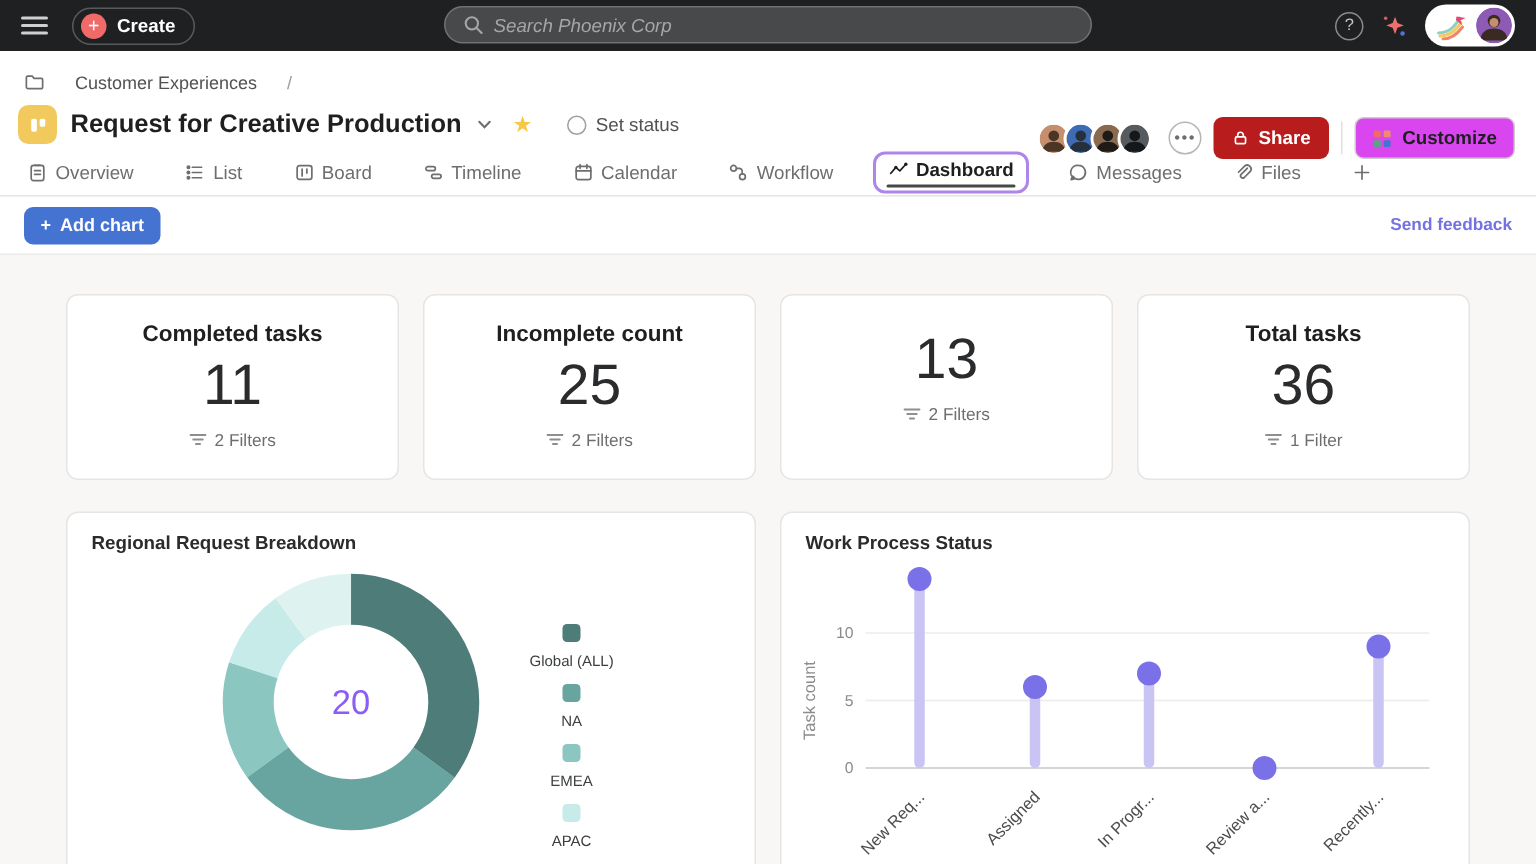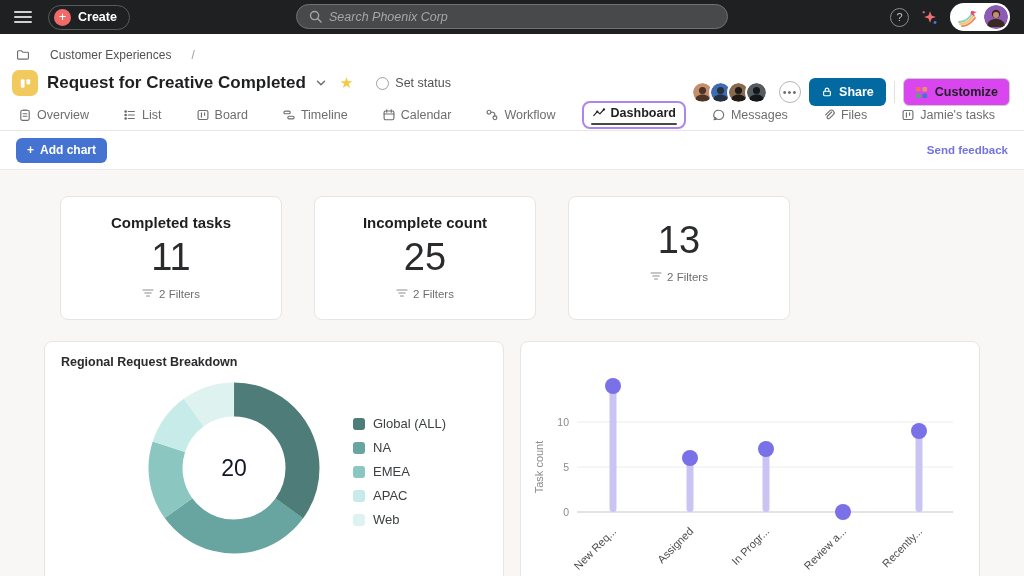--- a/index.html
+++ b/index.html
@@ -33,46 +33,46 @@
   .tab { display:flex; align-items:center; gap:5px; color:#6d6e6f; font-size:12.5px; padding:5px 8px; border-radius:8px; cursor:pointer; white-space:nowrap; }
   .tab svg { width:14px; height:14px; stroke:#6d6e6f; fill:none; stroke-width:1.3; stroke-linecap:round; stroke-linejoin:round; }
   .tab.active { position:relative; color:#1e1f21; font-weight:700; border:2px solid #ae86ea; border-radius:8px; padding:3px 8px 7px 8px; }
   .tab.active svg { stroke:#1e1f21; }
   .tab.active::after { content:""; position:absolute; left:7px; right:7px; bottom:2px; height:2px; background:#47484a; border-radius:1px; }
   .header-cluster { position:absolute; top:44px; right:14px; display:flex; align-items:center; gap:8px; }
   .facepile { display:flex; align-items:center; }
   .face { width:23px; height:23px; border-radius:50%; border:2px solid #fff; margin-left:-5px; overflow:hidden; }
   .face:first-child { margin-left:0; }
   .face-more { width:22px; height:22px; border-radius:50%; border:1px solid #b9b5b3; background:#fff; color:#6d6e6f; font-size:11px; display:flex; align-items:center; justify-content:center; margin-left:3px; letter-spacing:1px; cursor:pointer; }
-  .share-btn { display:flex; align-items:center; gap:6px; height:28px; padding:0 12px; background:#0369a1; border:none; border-radius:6px; color:#fff; font-size:12.5px; font-weight:600; cursor:pointer; }
+  .share-btn { display:flex; align-items:center; gap:6px; height:28px; padding:0 12px; background:#b91c1c; border:none; border-radius:6px; color:#fff; font-size:12.5px; font-weight:600; cursor:pointer; }
   .vdiv { width:1px; height:22px; background:#e3e1df; }
   .customize-btn { display:flex; align-items:center; gap:7px; height:28px; padding:0 11px; background:#d946ef; border:1px solid #cfcbca; border-radius:6px; color:#1e1f21; font-size:12.5px; font-weight:600; cursor:pointer; }
 
   
   .toolbar { height:39px; background:#fff; border-bottom:1px solid #edebe9; display:flex; align-items:center; padding:0 16px; }
   .add-chart-btn { display:flex; align-items:center; gap:6px; height:25px; padding:0 11px; background:#4573d2; border:none; border-radius:6px; color:#fff; font-size:12px; font-weight:600; cursor:pointer; }
   .send-feedback { margin-left:auto; color:#7472e2; font-size:11.5px; font-weight:600; cursor:pointer;text-align:center; }
 
   
   .canvas { padding:26px 44px 0 44px; }
   .stats-row { display:flex; gap:16px; }
-  .stat-card { width:222px; height:124px; background:#fff; border:1px solid #e7e5e3; border-radius:8px; text-align:center; padding-top:17px; cursor:pointer;margin-left:16px; }
+  .stat-card { width:222px; height:124px; background:#fff; border:1px solid #e7e5e3; border-radius:8px; text-align:center; padding-top:17px; cursor:pointer; }
   .stat-title { font-size:15px; font-weight:600; color:#1e1f21; }
   .stat-value { font-size:38px; font-weight:400; color:#2a2b2d; margin-top:6px; line-height:1.1; }
   .stat-filters { display:flex; align-items:flex-start; justify-content:center; gap:5px; margin-top:9px; color:#6d6e6f; font-size:11.5px; }
 
   .charts-row { display:flex; gap:16px; margin-top:21px; }
   .chart-card { position:relative; width:461px; height:282px; background:#fff; border:1px solid #e7e5e3; border-radius:8px 8px 0 0; padding:13px 16px; }
   .chart-title { font-size:12.5px; font-weight:700; color:#2a2b2d; }
 
   
   .donut-wrap { position:absolute; left:101px; top:38px; width:176px; height:176px; }
-  .donut-center { position:absolute; inset:0; display:flex; align-items:center; justify-content:center; font-size:23px; color:#0f172a; }
+  .donut-center { position:absolute; inset:0; display:flex; align-items:center; justify-content:center; font-size:23px; color:#8b5cf6; }
   .legend { position:absolute; left:308px; top:74px; display:flex; flex-direction:column; gap:9px; }
-  .legend-item { display:flex; align-items:center; gap:8px; font-size:13px; color:#3d4042; }
+  .legend-item { display:flex; align-items:center; gap:8px; font-size:10px; color:#3d4042;flex-direction:column; }
   .legend-swatch { width:12px; height:12px; border-radius:3px; flex:0 0 auto; }
 
   
   .lolli-svg { position:absolute; left:0; top:0; width:461px; height:282px; }
   .lolli-svg text { font-family:"Liberation Sans", sans-serif; }
 </style>
 </head>
 <body>
 
 <div id="app">
@@ -131,21 +131,21 @@
       <span class="sep">/</span>
     </div>
 
     <div class="title-row">
       <span class="proj-icon">
         <svg width="15" height="15" viewBox="0 0 16 16">
             <rect x="3" y="3.4" width="4" height="9.2" rx="1.2" fill="#fff"></rect>
             <rect x="9" y="3.4" width="4" height="5.6" rx="1.2" fill="#fff"></rect>
           </svg>
       </span>
-      <span class="page-title">Request for Creative Completed</span>
+      <span class="page-title">Request for Creative Production</span>
       <svg width="12" height="12" viewBox="0 0 12 12" fill="none" stroke="#6d6e6f" stroke-width="1.4" stroke-linecap="round">
           <path d="M2.5 4.2L6 7.8l3.5-3.6"></path>
         </svg>
       <span class="star">★</span>
       <span class="set-status">
         <span class="status-circle"></span>
         <span>Set status</span>
       </span>
     </div>
 
@@ -207,27 +207,20 @@
           <svg viewBox="0 0 16 16" stroke="currentColor">
             <path d="M8 2.6a5.3 5.3 0 11-4.5 8.1L2.4 13.4l2.8-.7A5.3 5.3 0 018 2.6z"></path>
           </svg>
           <span>Messages</span>
         </div>
         <div class="tab">
           <svg viewBox="0 0 16 16" stroke="currentColor">
             <path d="M11 4.6L6.2 9.4a1.7 1.7 0 002.4 2.4l4.6-4.6a3 3 0 00-4.2-4.2L4.2 7.8"></path>
           </svg>
           <span>Files</span>
-        </div>
-        <div class="tab">
-          <svg viewBox="0 0 16 16" stroke="currentColor">
-            <rect x="2.4" y="2.8" width="11.2" height="10.4" rx="1.8"></rect>
-            <path d="M6.2 5.4v5.2M9.8 5.4v3"></path>
-          </svg>
-          <span>Jamie's tasks</span>
         </div>
         <div class="tab">
           <svg viewBox="0 0 16 16" stroke="currentColor">
             <path d="M8 3v10M3 8h10"></path>
           </svg>
         </div>
       </div>
 
     <div class="header-cluster">
       <div class="facepile" id="facepile">
@@ -305,20 +298,30 @@
         </div>
         <div class="stat-card">
           <div class="stat-value">13</div>
           <div class="stat-filters">
             <svg width="12" height="10" viewBox="0 0 12 10" stroke="#8d8e8f" stroke-width="1.2" stroke-linecap="round">
               <path d="M1 2h10M2.8 5h6.4M4.6 8h2.8"></path>
             </svg>
             <span>2 Filters</span>
           </div>
         </div>
+        <div class="stat-card">
+          <div class="stat-title">Total tasks</div>
+          <div class="stat-value">36</div>
+          <div class="stat-filters">
+            <svg width="12" height="10" viewBox="0 0 12 10" stroke="#8d8e8f" stroke-width="1.2" stroke-linecap="round">
+              <path d="M1 2h10M2.8 5h6.4M4.6 8h2.8"></path>
+            </svg>
+            <span>1 Filter</span>
+          </div>
+        </div>
       </div>
 
     <div class="charts-row">
       <div class="chart-card">
         <div class="chart-title">Regional Request Breakdown</div>
         <div class="donut-wrap">
           <svg id="donut-svg" width="176" height="176" viewBox="0 0 176 176">
               <circle cx="88" cy="88" r="68.5" fill="none" stroke="#4e7c78" stroke-width="34" stroke-dasharray="150.6393677396306 430.3981935418017" transform="rotate(-90 88 88)"></circle>
               <circle cx="88" cy="88" r="68.5" fill="none" stroke="#69a5a0" stroke-width="34" stroke-dasharray="129.1194580625405 430.3981935418017" transform="rotate(35.999999999999986 88 88)"></circle>
               <circle cx="88" cy="88" r="68.5" fill="none" stroke="#8bc6c1" stroke-width="34" stroke-dasharray="64.55972903127025 430.3981935418017" transform="rotate(143.99999999999997 88 88)"></circle>
@@ -345,20 +348,21 @@
               <span>APAC</span>
             </div>
             <div class="legend-item">
               <span class="legend-swatch" style="background:#def3f0"></span>
               <span>Web</span>
             </div>
           </div>
       </div>
 
       <div class="chart-card">
+        <div class="chart-title" style="position:relative;z-index:2;">Work Process Status</div>
         <svg class="lolli-svg" id="lolli-svg" viewBox="0 0 461 282">
             <line x1="56" y1="170" x2="432" y2="170" stroke="#c9c7c6" stroke-width="1"></line>
             <text x="48" y="173.5" text-anchor="end" font-size="10.5" fill="#8a8b8c">0</text>
             <line x1="56" y1="125" x2="432" y2="125" stroke="#edecec" stroke-width="1"></line>
             <text x="48" y="128.5" text-anchor="end" font-size="10.5" fill="#8a8b8c">5</text>
             <line x1="56" y1="80" x2="432" y2="80" stroke="#edecec" stroke-width="1"></line>
             <text x="48" y="83.5" text-anchor="end" font-size="10.5" fill="#8a8b8c">10</text>
             <text x="22" y="125" font-size="11" fill="#8a8b8c" text-anchor="middle" transform="rotate(-90 22 125)">Task count</text>
             <rect x="88.5" y="44" width="7" height="126" rx="3.5" fill="#c9c4f4"></rect>
             <circle cx="92" cy="44" r="8" fill="#7a70e8"></circle>

